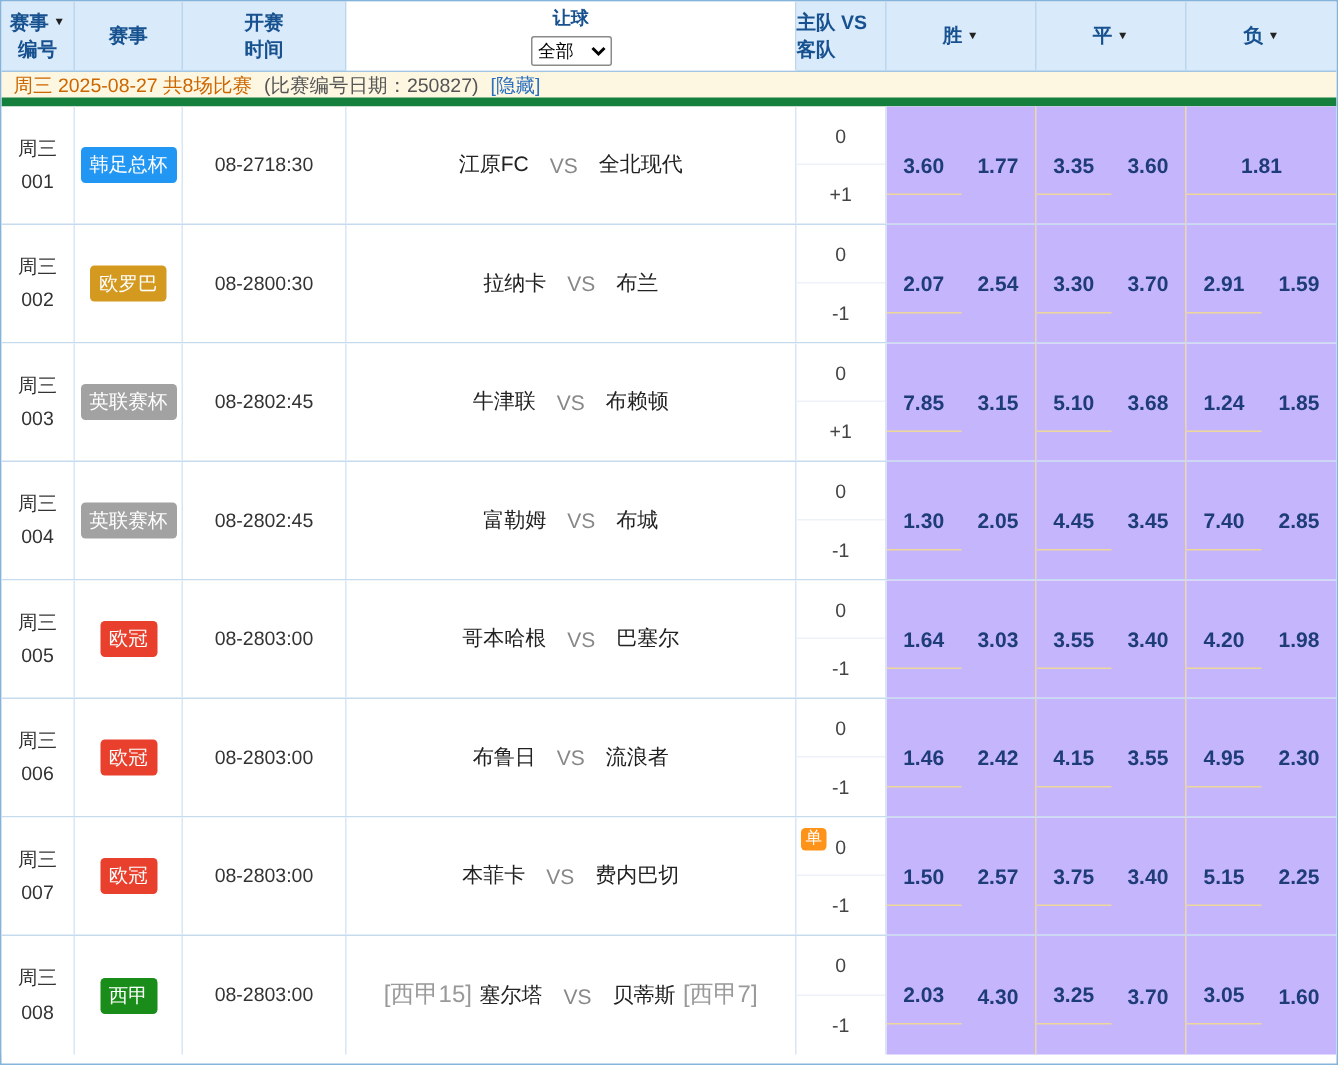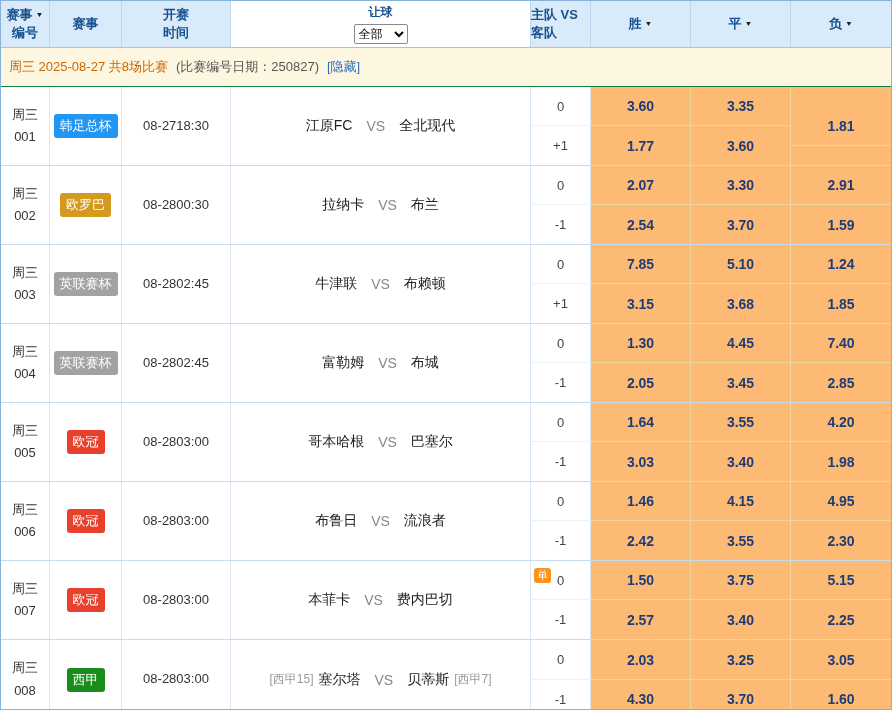--- a/index.html
+++ b/index.html
@@ -13,43 +13,43 @@
          color:#17518f;font-weight:bold;font-size:13px;line-height:1.35;
          border-right:1px solid #bcd6ee;box-sizing:border-box;}
   .hcell:last-child{border-right:none;}
   .hrow{display:flex;align-items:center;}
   .arrow{font-size:8px;color:#222;margin-left:3px;transform:scaleY(.9);cursor:pointer;}
   .hc-head{background:#ffffff;gap:3px;}
   .hc-label{font-size:12px;}
   .hc-head select{font-size:12px;width:54px;height:20px;border:1px solid #8a8a8a;background:#fff;border-radius:2px;}
 
   
-  .subheader{height:39px;background:#fdf7e2;border-bottom:1px solid #15803d;display:flex;align-items:center;
+  .subheader{height:23px;background:#fdf7e2;border-bottom:6px solid #15803d;display:flex;align-items:center;
              padding-left:8px;gap:8px;font-size:13px;box-sizing:border-box;}
   .sub-date{color:#cc6600;}
   .sub-code{color:#555;}
   .hide-link{color:#2a6fc0;cursor:pointer;text-decoration:none;}
 
   
   .match-row{height:79px;border-bottom:1px solid #c6dbee;box-sizing:border-box;background:#fff;}
   .match-row:last-child{border-bottom:none;}
   .cell{border-right:1px solid #d9e6f3;display:flex;align-items:center;justify-content:center;
         box-sizing:border-box;overflow:hidden;}
   .col-id{flex-direction:column;color:#333;font-size:13px;line-height:1.7;}
   .col-time{flex-direction:row;color:#333;font-size:13px;line-height:1.7;}
   .badge{color:#fff;font-size:13px;padding:3px 6px;border-radius:3px;white-space:nowrap;}
   .col-teams{font-size:14px;color:#222;}
   .vs{color:#888;font-size:14px;margin:0 14px;}
-  .rank{color:#999;font-size:12px;margin:0 5px;}
+  .rank{color:#999;font-size:16px;margin:0 5px;}
   .col-handicap{flex-direction:column;position:relative;padding:0;}
   .hc{height:39px;width:100%;display:flex;align-items:center;justify-content:center;font-size:13px;color:#444;box-sizing:border-box;}
   .hc0{border-bottom:1px solid #edf2f8;}
   .dan-badge{position:absolute;top:7px;left:3px;background:#ff9218;color:#fff;font-size:11px;line-height:1;
              padding:2px 3px;border-radius:3px;}
-  .col-odds{flex-direction:column;background:#fdba74;padding:0;border-right:1px solid #edd89a;}
+  .col-odds{flex-direction:row;background:#c4b5fd;padding:0;border-right:1px solid #edd89a;}
   .col-odds.last{border-right:none;}
   .odds{height:39px;width:100%;display:flex;align-items:center;justify-content:center;
         font-weight:bold;font-size:14px;color:#1e3c78;box-sizing:border-box;cursor:pointer;}
   .odds.first{border-bottom:1px solid #edd89a;}
 </style>
 </head>
 <body>
 
 <div class="app">
 

